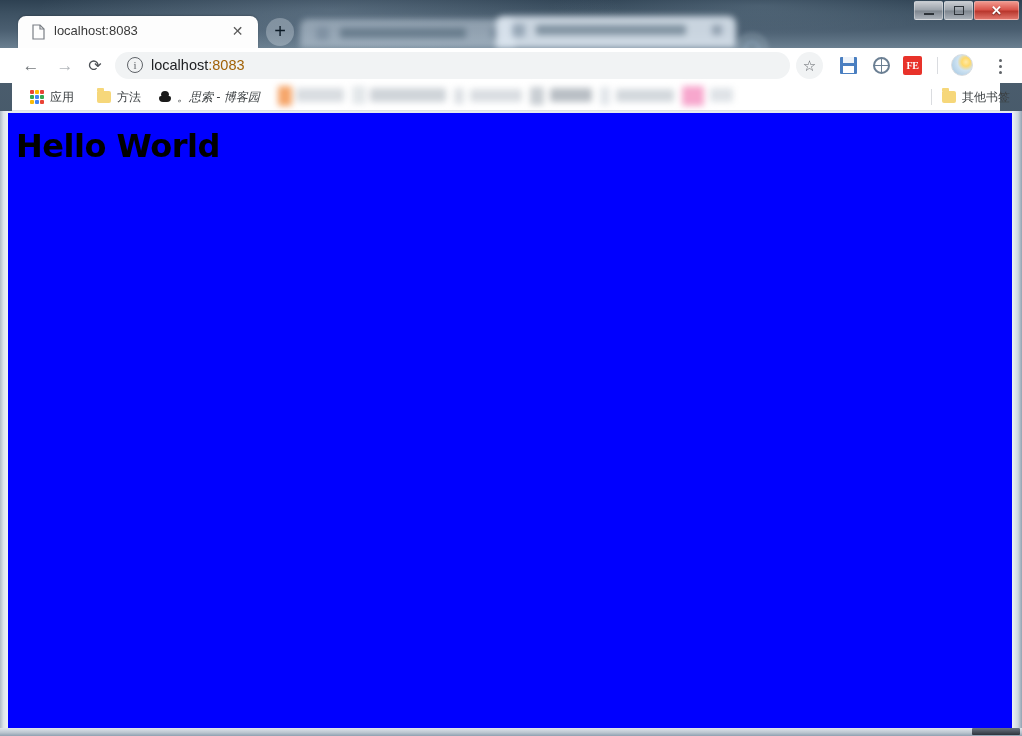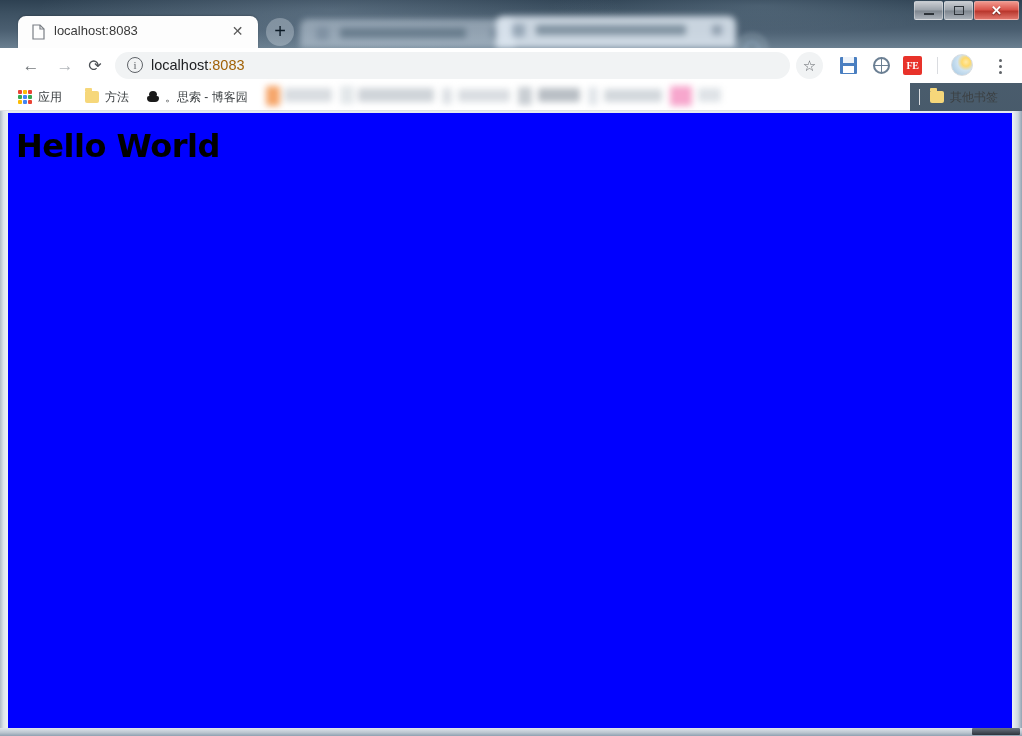--- a/index.html
+++ b/index.html
@@ -320,40 +320,40 @@
     margin: 0 auto;
     background: #5f6368;
     border-radius: 50%;
   }
   #menu-btn i:first-child { margin-top: 6px; }
   #menu-btn i + i { margin-top: 3px; }
 
   
   #bookmarks {
     position: absolute;
-    left: 0; top: 83px;
-    width: 910px;
+    left: 12px; top: 83px;
+    width: 988px;
     height: 28px;
     background: #ffffff;
     border-bottom: 1px solid #dfe1e3;
     box-sizing: border-box;
   }
   .bm {
     position: absolute;
     top: 4px;
     height: 20px;
     display: flex;
     align-items: center;
     font-size: 12px;
     color: #3c4043;
     white-space: nowrap;
   }
   #bm-apps   { left: 18px; }
   #bm-fangfa { left: 85px; }
-  #bm-blog   { left: 146px; }
+  #bm-blog   { left: 146px; font-style: italic; }
 
   .apps-grid {
     width: 14px; height: 14px;
     display: grid;
     grid-template-columns: repeat(3, 4px);
     grid-template-rows: repeat(3, 4px);
     gap: 1px;
     margin-right: 6px;
   }
   .apps-grid span { width: 4px; height: 4px; border-radius: 1px; }

